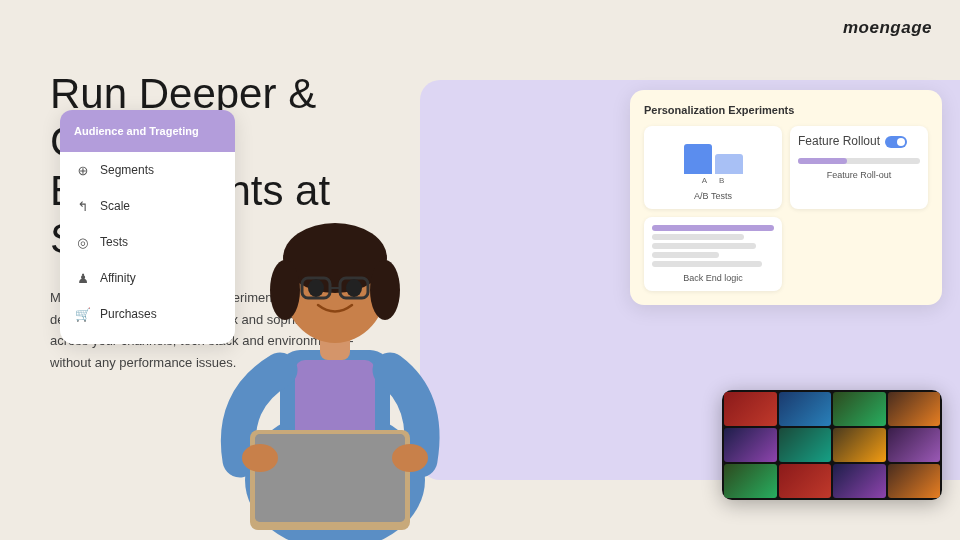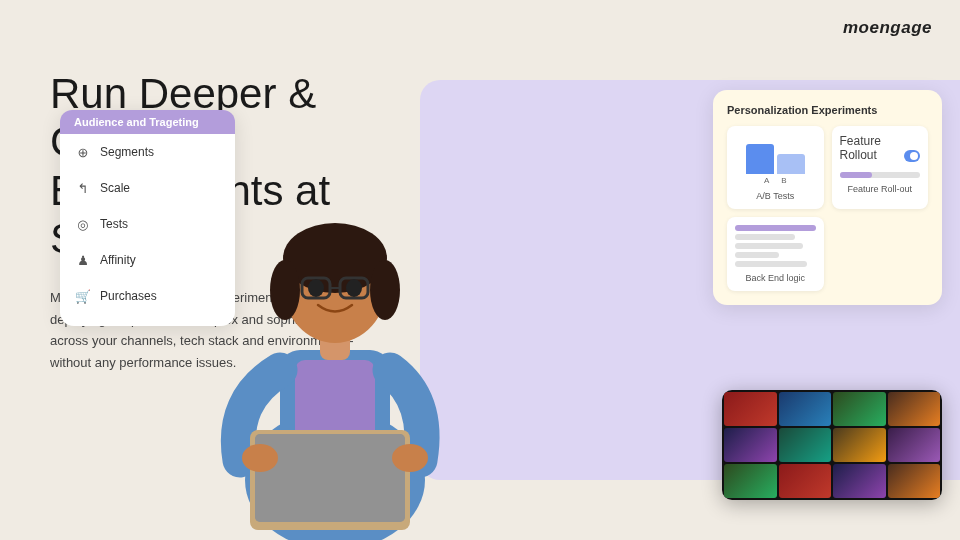--- a/index.html
+++ b/index.html
@@ -66,21 +66,21 @@
       width: 175px;
       background: #fff;
       border-radius: 14px;
       box-shadow: 0 4px 20px rgba(0,0,0,0.12);
       padding: 0 0 12px 0;
       z-index: 10;
     }
     .audience-panel-header {
       background: #b39ddb;
       border-radius: 12px 12px 0 0;
-      padding: 6px 14px;
+      padding: 15px 14px;
       font-size: 11px;
       font-weight: 600;
       color: #fff;
     }
     .audience-menu-item {
       display: flex;
       align-items: center;
       padding: 9px 14px;
       font-size: 12px;
       color: #333;
@@ -94,21 +94,21 @@
       justify-content: center;
       color: #555;
       font-size: 13px;
     }
 
     
     .personalization-panel {
       position: absolute;
       right: 18px;
       top: 90px;
-      width: 229px;
+      width: 312px;
       background: #fff9e6;
       border-radius: 14px;
       box-shadow: 0 4px 20px rgba(0,0,0,0.10);
       padding: 14px;
       z-index: 10;
     }
     .personalization-title {
       font-size: 11px;
       font-weight: 700;
       color: #333;

